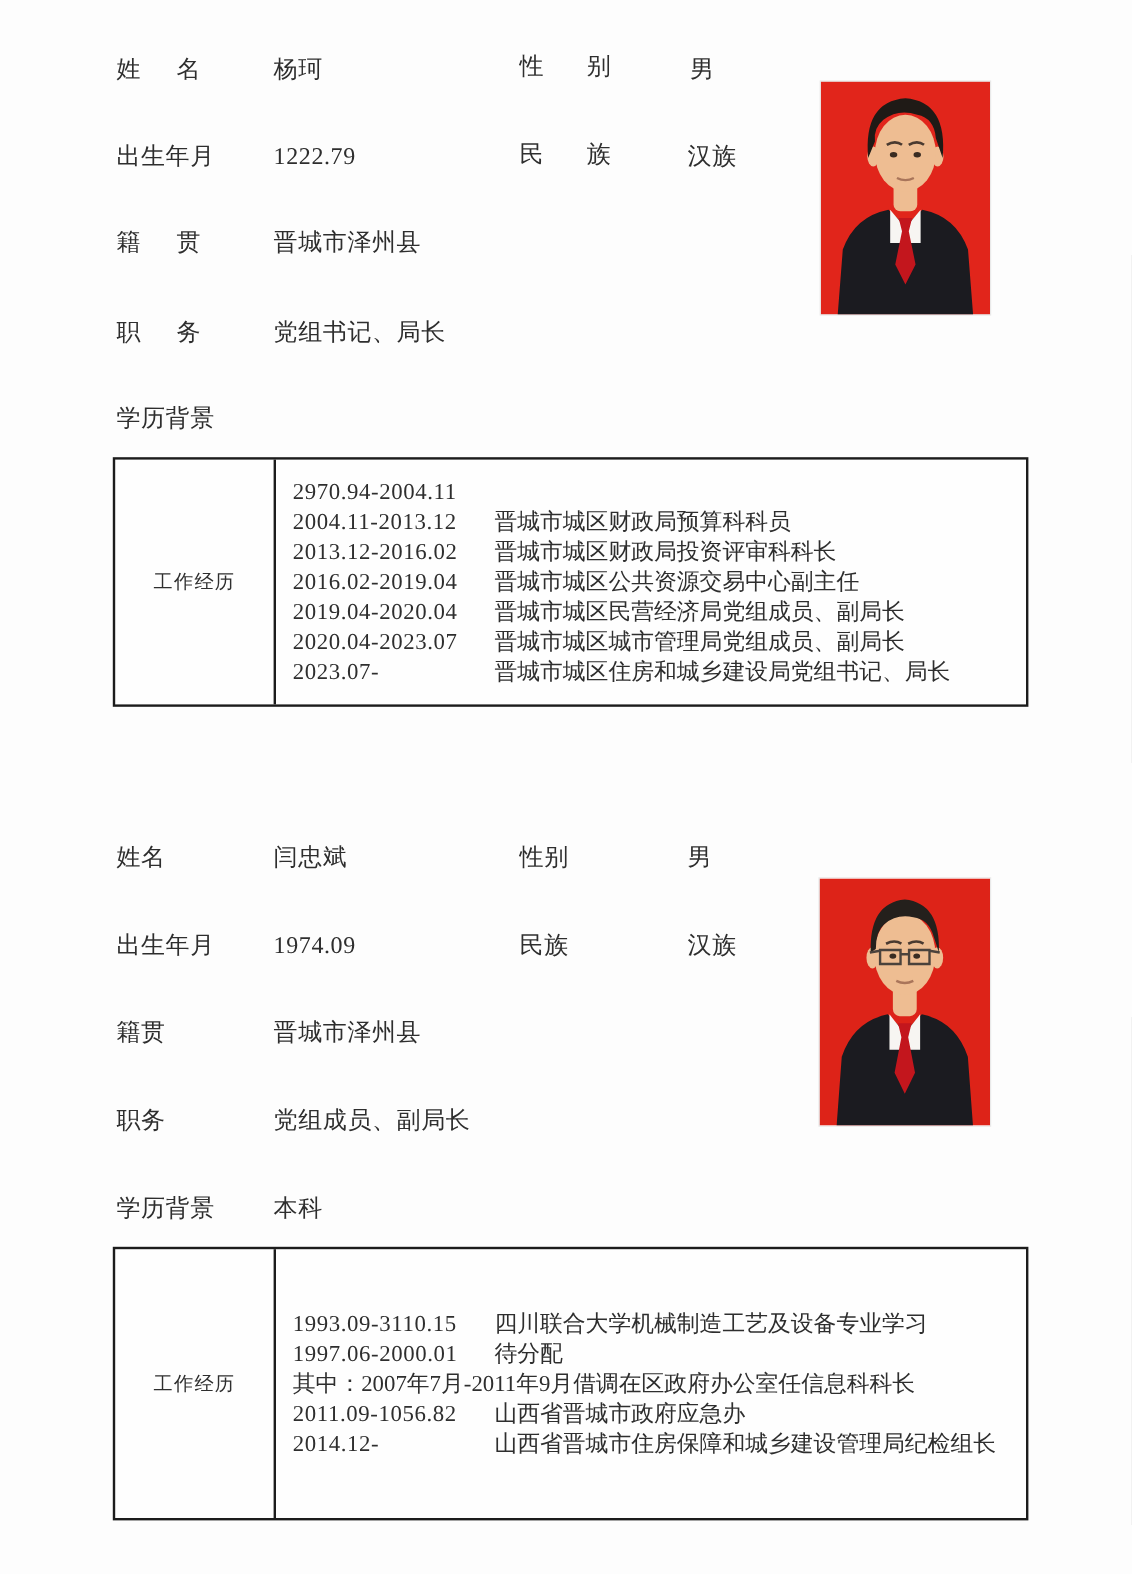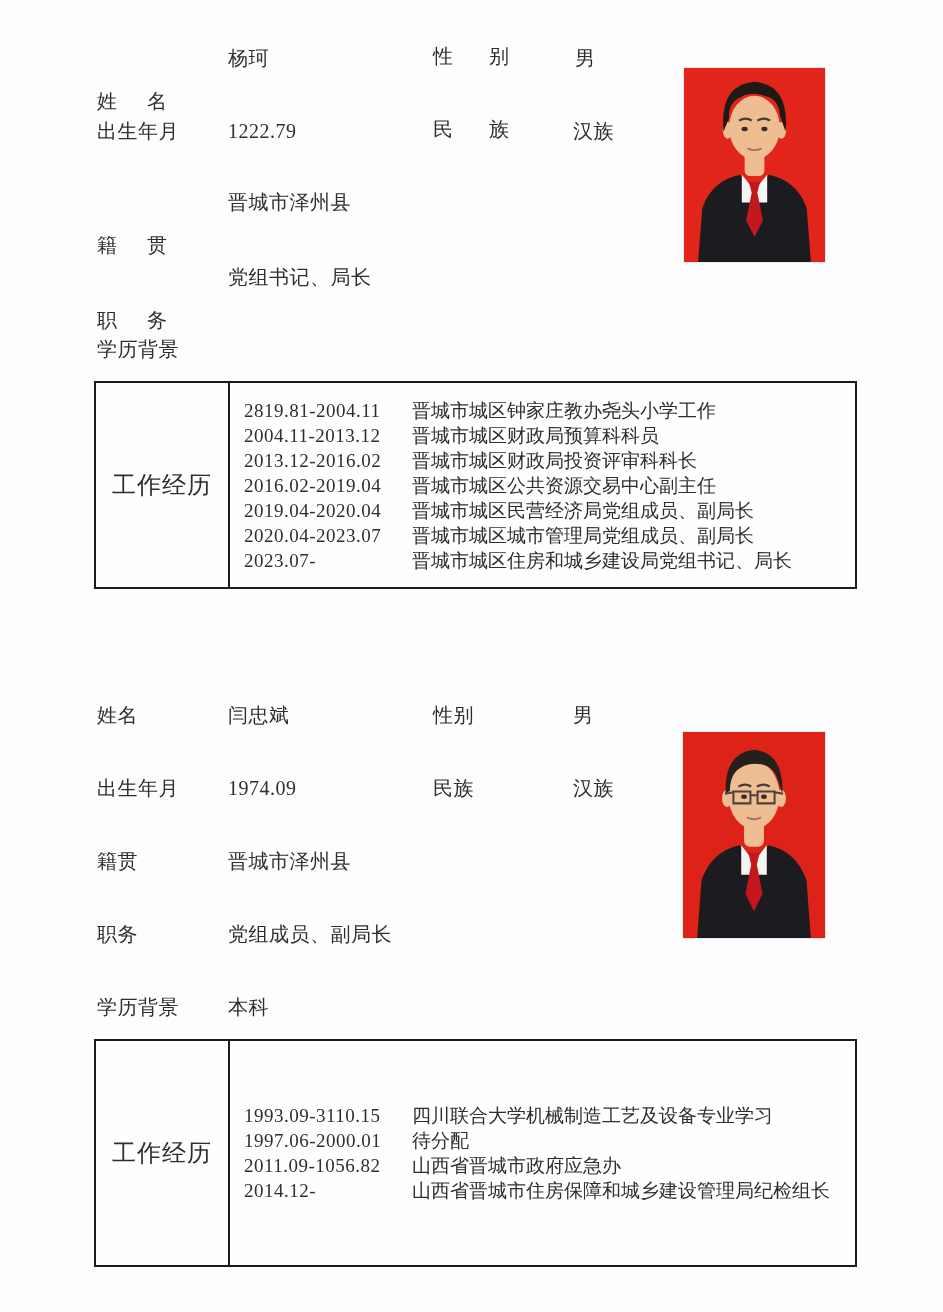--- a/index.html
+++ b/index.html
@@ -14,21 +14,21 @@
   }
   .t{
     position:absolute;
     display:block;
     font-size:20px;
     line-height:22px;
     white-space:nowrap;
     letter-spacing:0.5px;
   }
   
-  .lblj{width:70px;text-align:justify;text-align-last:justify;letter-spacing:0;margin-top:43px;}
+  .lblj{width:70px;text-align:justify;text-align-last:justify;letter-spacing:0;}
   .lblj2{width:76px;text-align:justify;text-align-last:justify;letter-spacing:0;font-family:Liberation Mono, monospace;}
 
   .photo{
     position:absolute;
     box-shadow:0 0 0 1px rgba(0,0,0,0.08);
   }
   .photo svg{display:block;width:100%;height:100%;}
 
   .work-table{
     position:absolute;
@@ -37,21 +37,21 @@
     display:flex;
     background:#fefefe;
   }
   .work-left{
     width:132px;
     flex:0 0 132px;
     border-right:2px solid #1c1c1c;
     display:flex;
     align-items:center;
     justify-content:center;
-    font-size:24px;
+    font-size:16px;
     letter-spacing:1px;
   }
   .work-right{
     flex:1;
     display:flex;
     flex-direction:column;
     justify-content:center;
     padding-left:14px;
     padding-right:6px;
   }
@@ -107,22 +107,21 @@
       <ellipse cx="43" cy="44" rx="2.2" ry="1.6" fill="#3a2c22"></ellipse>
       <ellipse cx="57" cy="44" rx="2.2" ry="1.6" fill="#3a2c22"></ellipse>
       <path d="M45,58 q5,2.5 10,0" stroke="#a9755a" stroke-width="1.4" fill="none"></path>
     </svg>
   </div>
 
   <div class="work-table" style="left:94px;top:381px;width:763px;height:208px">
     <div class="work-left">工作经历</div>
     <div class="work-right">
       <div class="work-row">
-        <span class="work-date">2819.81-2004.11</span>
-        <span class="work-desc">晋城市城区钟家庄教办尧头小学工作</span>
+        <span class="work-date">2970.94-2004.11</span>
       </div>
       <div class="work-row">
         <span class="work-date">2004.11-2013.12</span>
         <span class="work-desc">晋城市城区财政局预算科科员</span>
       </div>
       <div class="work-row">
         <span class="work-date">2013.12-2016.02</span>
         <span class="work-desc">晋城市城区财政局投资评审科科长</span>
       </div>
       <div class="work-row">
@@ -186,20 +185,24 @@
     <div class="work-left">工作经历</div>
     <div class="work-right">
       <div class="work-row">
         <span class="work-date">1993.09-3110.15</span>
         <span class="work-desc">四川联合大学机械制造工艺及设备专业学习</span>
       </div>
       <div class="work-row">
         <span class="work-date">1997.06-2000.01</span>
         <span class="work-desc">待分配</span>
       </div>
+      <div class="work-row full">
+
+        <span class="work-desc">其中：2007年7月-2011年9月借调在区政府办公室任信息科科长</span>
+      </div>
       <div class="work-row">
         <span class="work-date">2011.09-1056.82</span>
         <span class="work-desc">山西省晋城市政府应急办</span>
       </div>
       <div class="work-row">
         <span class="work-date">2014.12-</span>
         <span class="work-desc">山西省晋城市住房保障和城乡建设管理局纪检组长</span>
       </div>
     </div>
   </div>

